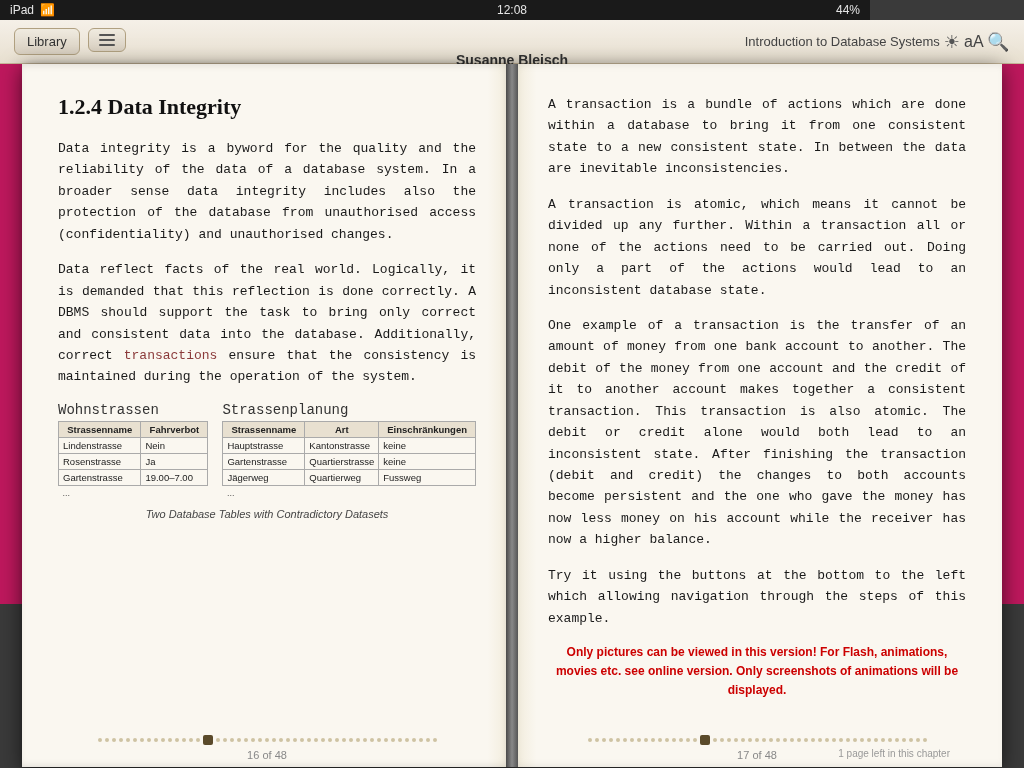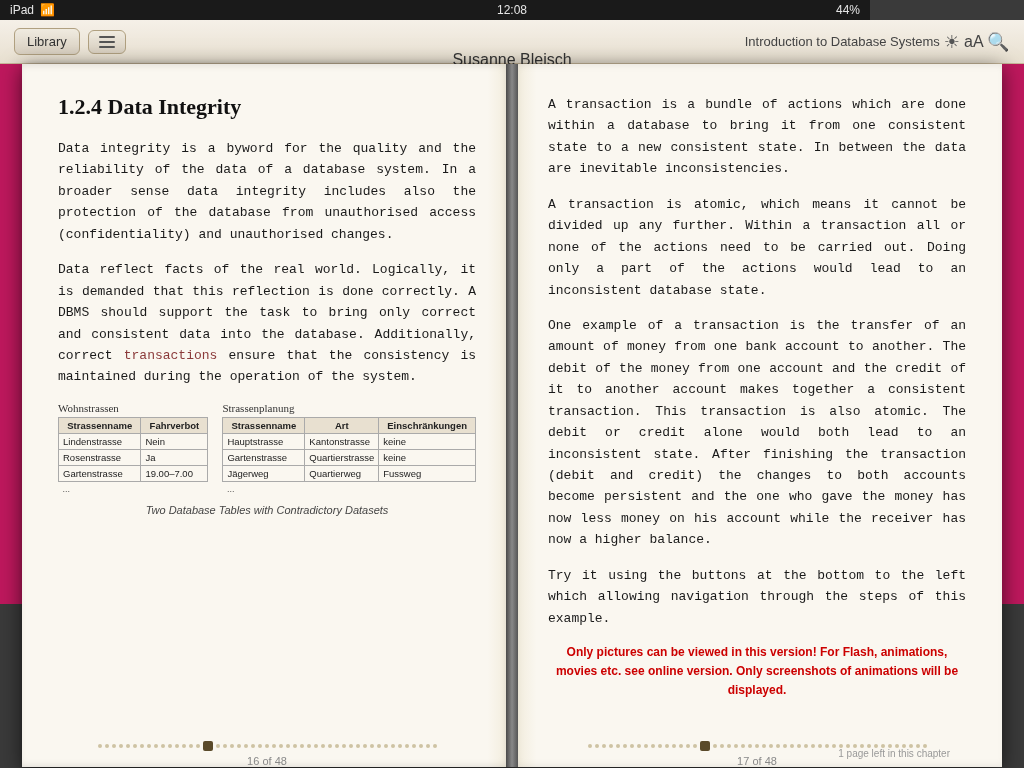--- a/index.html
+++ b/index.html
@@ -36,21 +36,21 @@
       width: 1024px;
       height: 44px;
       background: linear-gradient(to bottom, #f5f0e8, #e8e0d0);
       border-bottom: 1px solid #c8b89a;
       display: flex;
       align-items: center;
       padding: 0 14px;
       position: relative;
     }
 
-    .toolbar-left { display: flex; align-items: center; gap: 8px; }
+    .toolbar-left { display: flex; align-items: flex-start; gap: 8px; }
 
     .btn-library {
       background: linear-gradient(to bottom, #f0ebe0, #d8cfc0);
       border: 1px solid #b0a080;
       border-radius: 6px;
       padding: 5px 12px;
       font-size: 13px;
       font-family: -apple-system, sans-serif;
       color: #333;
       cursor: pointer;
@@ -66,24 +66,24 @@
       color: #333;
       cursor: pointer;
       display: flex;
       align-items: center;
     }
 
     .toolbar-center {
       position: absolute;
       left: 50%;
       transform: translateX(-50%);
-      font-size: 16px;
+      font-size: 14px;
       font-family: -apple-system, sans-serif;
       color: #333;
-      font-weight: 400;
+      font-weight: 700;
       margin-top: 36px;
     }
 
     .toolbar-right {
       margin-left: auto;
       display: flex;
       align-items: center;
       gap: 4px;
     }
 
@@ -175,22 +175,22 @@
       gap: 14px;
       margin-top: 8px;
       margin-bottom: 8px;
     }
 
     .db-table-wrapper {
       flex: 1;
     }
 
     .table-title {
-      font-size: 11px;
-      font-family: Liberation Serif, serif;
+      font-size: 14px;
+      font-family: Liberation Mono, monospace;
       color: #333;
       margin-bottom: 3px;
     }
 
     .db-table {
       border-collapse: collapse;
       font-size: 9.5px;
       font-family: -apple-system, sans-serif;
       width: 100%;
     }
@@ -236,20 +236,21 @@
       margin-top: 10px;
     }
 
     
     .page-footer {
       height: 35px;
       display: flex;
       flex-direction: column;
       align-items: center;
       justify-content: flex-end;
+      padding-bottom: 6px;
     }
 
     .page-dots {
       width: 100%;
       display: flex;
       justify-content: center;
       align-items: center;
       gap: 3px;
       margin-bottom: 4px;
     }

